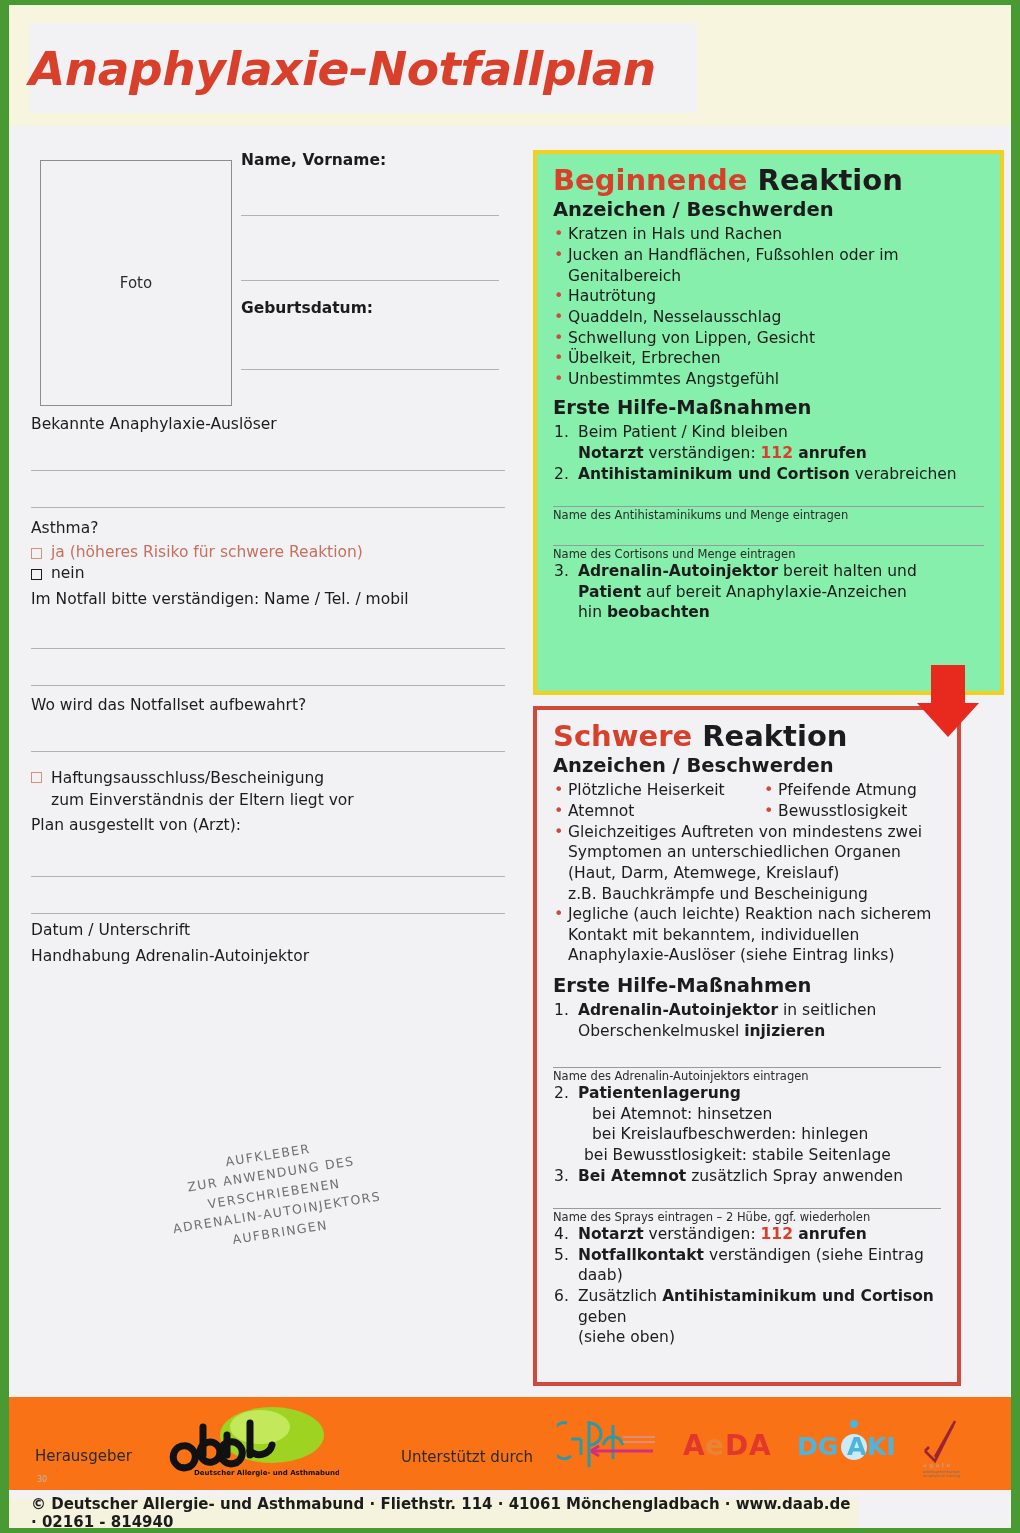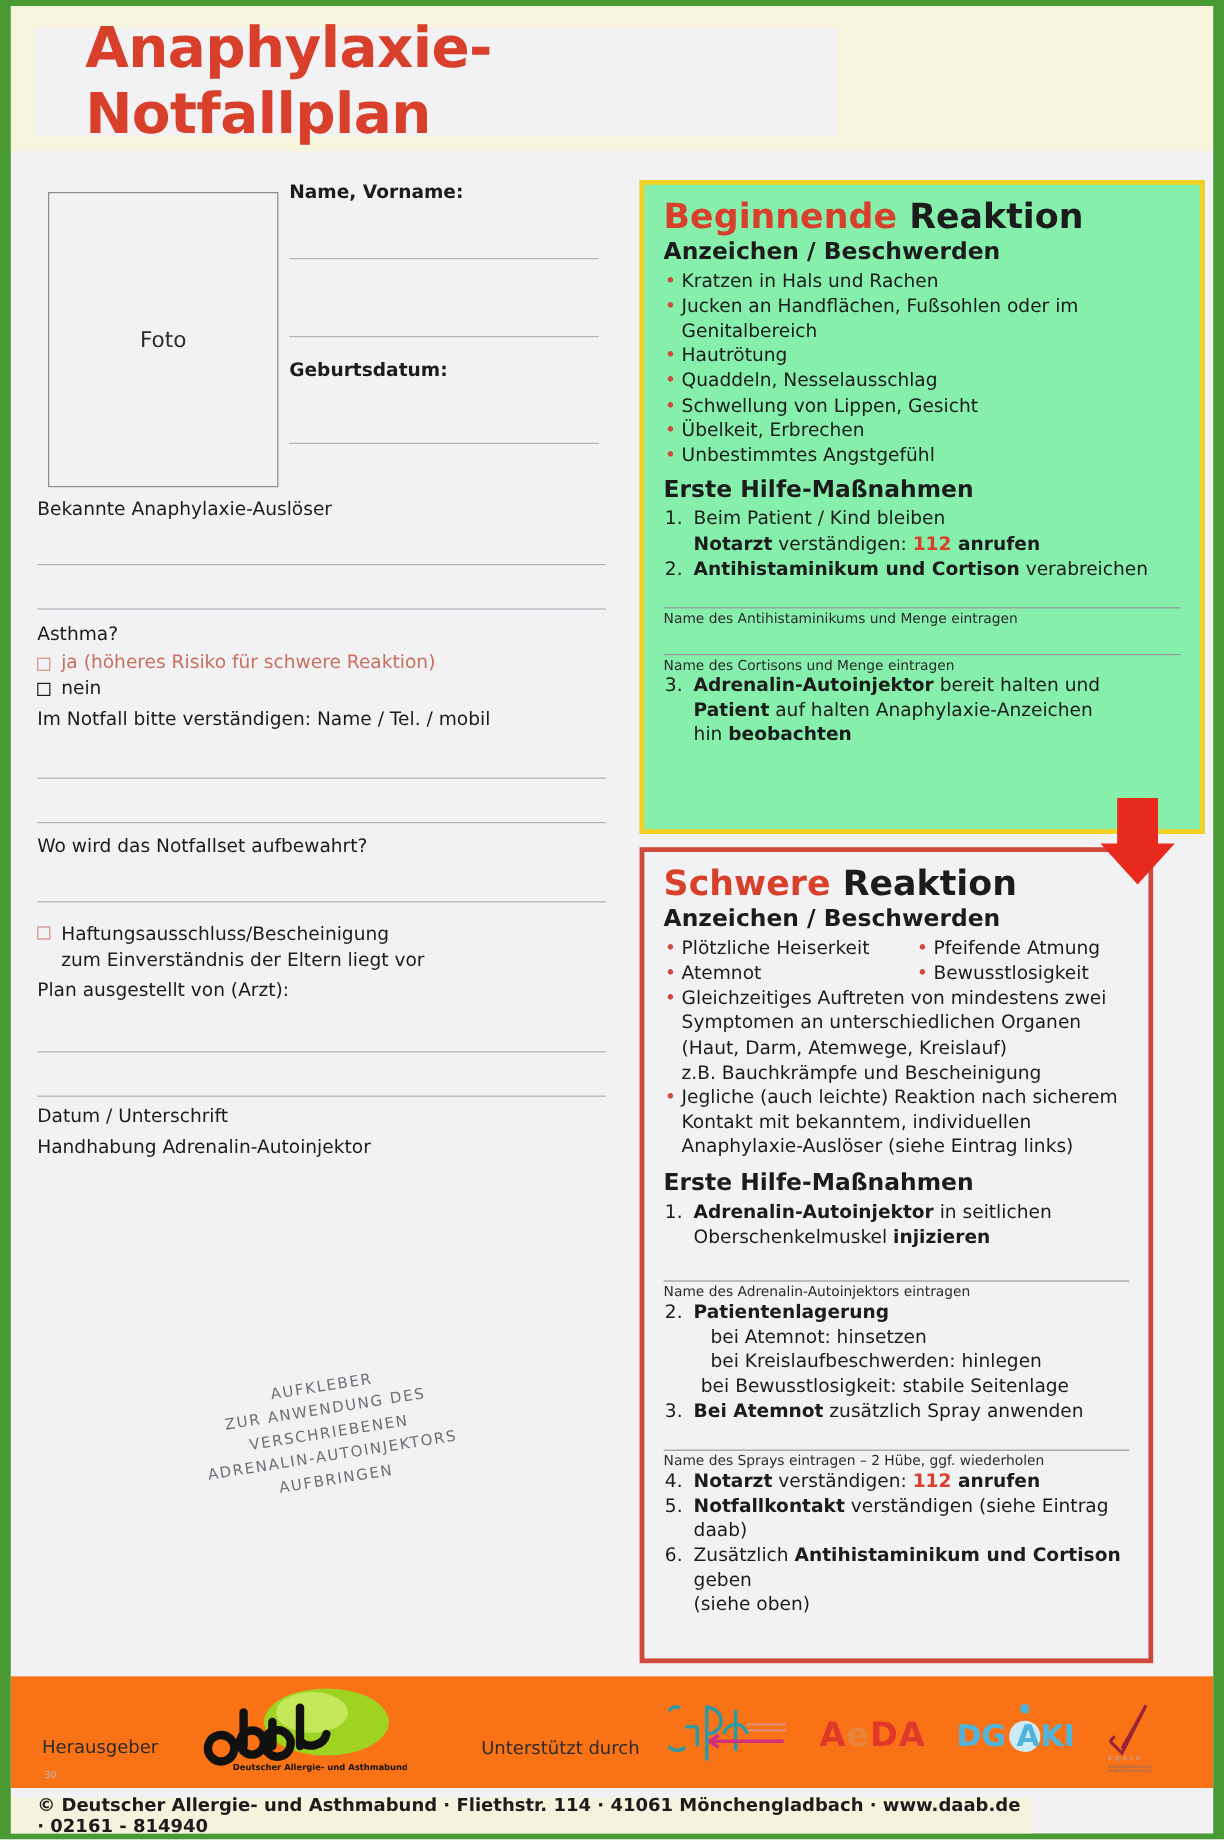--- a/index.html
+++ b/index.html
@@ -25,42 +25,42 @@
     width: 1002px; height: 121px;
     background: #f7f5dd;
   }
   .title-inner {
     position: absolute; left: 20px; top: 18px;
     width: 668px; height: 90px;
     background: #f2f2f4;
     display: flex; align-items: center;
   }
   .title-text {
-    margin-left: 42px;
     color: #d8402c;
     font-size: 47px;
     font-weight: bold;
     letter-spacing: -0.5px;
     font-family: "DejaVu Sans", sans-serif;
+    font-style: italic;
   }
 
   
   .left-col {
     position: absolute; left: 22px; top: 146px;
     width: 474px;
   }
   .photo-row { position: relative; height: 260px; }
   .photo-box {
     position: absolute; left: 9px; top: 9px;
     width: 192px; height: 246px;
     border: 1px solid #8d8d90;
     background: #f2f2f4;
     display: flex; align-items: center; justify-content: center;
   }
-  .photo-label { font-size: 18px; color: #2b2b2b; }
+  .photo-label { font-size: 15px; color: #2b2b2b; }
   .name-area { position: absolute; left: 210px; top: 0; width: 258px; }
   .fld-label { font-size: 15.5px; font-weight: bold; color: #1c1c1c; }
   .rule-thin { border-top: 1px solid #b2b2b6; }
   .txt { font-size: 15.5px; color: #1c1c1c; line-height: 1.45; }
   .txt.b { font-weight: normal; }
 
   .cb-row { display: flex; align-items: flex-start; gap: 9px; margin-top: 3px; }
   .cbox {
     width: 11px; height: 11px; border: 1.4px solid #1c1c1c;
     flex: 0 0 auto; margin-top: 5px; background: transparent;
@@ -301,21 +301,21 @@
 
       <div class="entry-line" style="margin-top:22px"></div>
       <div class="entry-cap">Name des Antihistaminikums und Menge eintragen</div>
 
       <div class="entry-line" style="margin-top:23px"></div>
       <div class="entry-cap">Name des Cortisons und Menge eintragen</div>
 
       <ol class="steps" style="counter-reset: st 2">
         <li>
           <span class="bld">Adrenalin-Autoinjektor</span><span> bereit halten und</span><br>
-          <span class="bld">Patient</span><span> auf halten Anaphylaxie-Anzeichen</span><br>
+          <span class="bld">Patient</span><span> auf bereit Anaphylaxie-Anzeichen</span><br>
           <span>hin </span><span class="bld">beobachten</span>
         </li>
       </ol>
     </div>
   </div>
 
   <div class="arrow">
     <div class="stem"></div>
     <div class="head"></div>
   </div>

